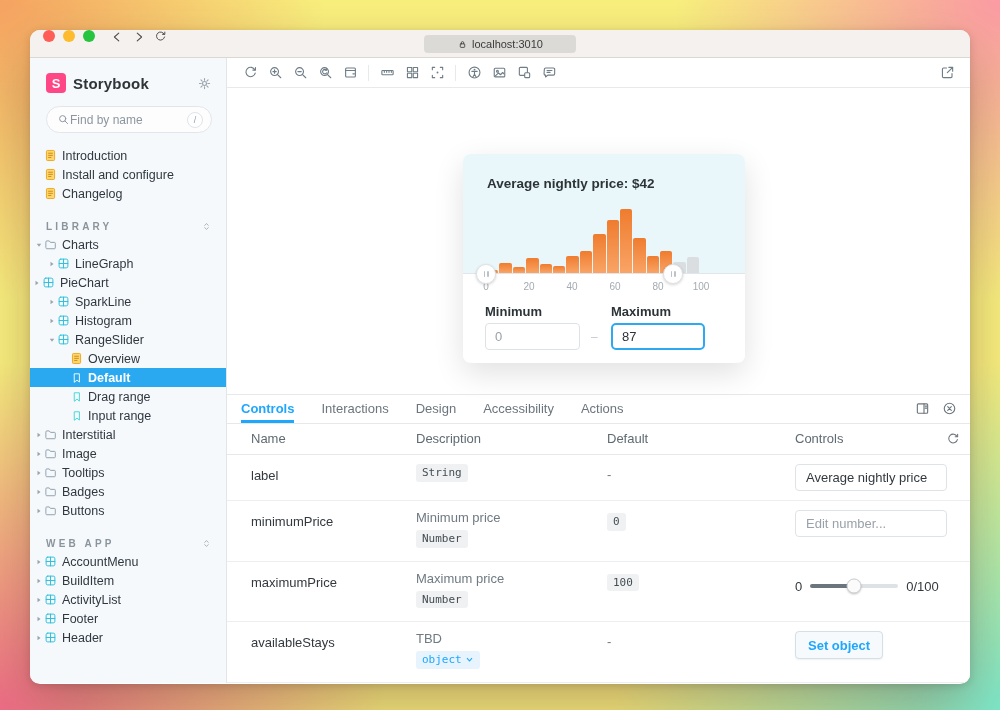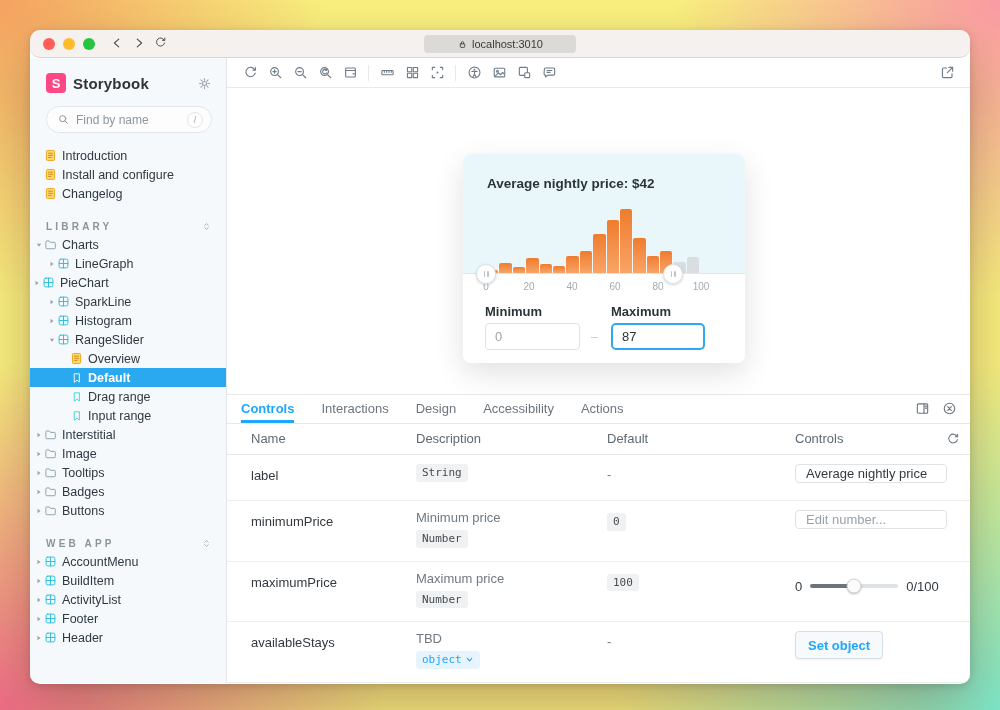--- a/index.html
+++ b/index.html
@@ -14,39 +14,39 @@
       radial-gradient(ellipse 50% 65% at 100% 0%, #fb9ba4 0%, rgba(251,155,164,0) 65%);
     position:relative;
   }
   svg { display:block; }
   .win {
     position:absolute; left:30px; top:30px; width:940px; height:654px;
     background:#fff; border-radius:10px; overflow:hidden;
     box-shadow:0 25px 60px rgba(90,40,50,.35), 0 2px 8px rgba(0,0,0,.15);
   }
   
-  .titlebar { height:28px; background:#f4f1ee; border-bottom:1px solid #dbd8d4; position:relative; display:flex; align-items:center;border-radius:10px; }
+  .titlebar { height:28px; background:#f4f1ee; border-bottom:1px solid #dbd8d4; position:relative; display:flex; align-items:flex-start; }
   .lights { display:flex; gap:8px; margin-left:13px; }
   .light { width:12px; height:12px; border-radius:50%; }
   .navbtns { display:flex; gap:7px; margin-left:15px; color:#4c4c4c; }
   .navbtn { width:15px; height:15px; }
   .urlpill { position:absolute; left:50%; top:5px; transform:translateX(-50%); width:152px; height:18px;
     background:#dcdad6; border-radius:4px; display:flex; align-items:center; justify-content:center; gap:4px;
     font-size:11px; color:#3a3a3a; }
   
   .app { display:flex; height:625px; }
   .sidebar { width:197px; background:#f6f9fc; border-right:1px solid #e3e6e9; overflow:hidden; flex:none; }
   .brand { display:flex; align-items:center; padding:15px 14px 0 16px; }
   .sb-logo { width:20px; height:20px; border-radius:4px; background:#ff4785; color:#fff; font-weight:bold; font-size:13px;
     display:flex; align-items:center; justify-content:center; }
   .brand-name { margin-left:7px; font-size:15px; font-weight:bold; color:#2e3438; letter-spacing:.2px; }
   .brand .gear { margin-left:auto; color:#9aa5ad; }
   .searchbox { margin:13px 14px 0 16px; height:27px; border:1px solid #e2e6ea; background:#fdfdfe; border-radius:14px;
     display:flex; align-items:center; padding:0 8px 0 10px; color:#8d969e; font-size:12px; }
-  .searchbox .ph { margin-left:6px; flex:1; }
+  .searchbox .ph { flex:1; }
   .slash { width:16px; height:16px; border:1px solid #dfe4e8; border-radius:50%; font-size:9px; color:#9aa3ab;
     display:flex; align-items:center; justify-content:center; background:#fff; }
   .tree { margin-top:13px; font-size:12.5px; color:#2f3840; }
   .trow { height:19px; display:flex; align-items:center; cursor:pointer; }
   .trow .caret { width:10px; height:10px; flex:none; color:#9aa4ac; display:flex; align-items:center; justify-content:center; }
   .trow .ticon { width:13px; height:13px; flex:none; margin-right:5px; display:flex; align-items:center; justify-content:center; }
   .trow .tlabel { white-space:nowrap;text-align:center; }
   .trow.selected { background:#2aa9f0; color:#fff; font-weight:bold; }
   .section-hdr { margin-top:14px; height:18px; display:flex; align-items:center; padding:0 14px 0 16px;
     font-size:10px; font-weight:bold; letter-spacing:3.2px; color:#8a949c; }
@@ -88,21 +88,21 @@
   .thead .reseti { color:#6c757d; justify-self:end; }
   .crow { min-height:46px; border-bottom:1px solid #eceeef; padding-top:9px; padding-bottom:8px; font-size:13px; }
   .cname { color:#33393e; padding-top:4px; }
   .cdesc { color:#6f7a82; }
   .badge { display:inline-block; font-family:"DejaVu Sans Mono", monospace; font-size:11px; background:#eff1f2;
     color:#454c52; padding:2px 6px; border-radius:3px; line-height:1.25; }
   .badge.blue { color:#1ea7fd; background:#e7f4fd; cursor:pointer; }
   .badge.blue svg { display:inline-block; vertical-align:-1px; margin-left:3px; }
   .desc-line { margin-bottom:5px; }
   .cdefault { color:#6f7a82; padding-top:3px; }
-  .ctrl input[type=text] { width:152px; height:19px; border:1px solid #dfe3e6; border-radius:4px; padding:0 10px;
+  .ctrl input[type=text] { width:152px; height:27px; border:1px solid #dfe3e6; border-radius:4px; padding:0 10px;
     font-size:13px; color:#33393e; font-family:"Liberation Sans", sans-serif; }
   .ctrl input::placeholder { color:#9aa2a9; }
   .rangewrap { display:flex; align-items:center; gap:8px; padding-top:8px; color:#33393e; }
   .rtrack { position:relative; width:88px; height:4px; border-radius:2px;
     background:linear-gradient(90deg,#6d757c 0 50%, #dfe2e5 50% 100%); }
   .rhandle { position:absolute; top:50%; transform:translate(-50%,-50%); width:15px; height:15px; border-radius:50%;
     background:#fbfbfb; border:1px solid #c9ced2; box-shadow:0 1px 2px rgba(0,0,0,.2); }
   .setbtn { height:28px; padding:0 12px; border-radius:4px; border:1px solid #d4dfe6; background:#f7fafc;
     color:#1ea7fd; font-weight:bold; font-size:13px; font-family:"Liberation Sans", sans-serif; box-shadow:0 1px 2px rgba(0,0,0,.06); cursor:pointer; }
 </style>

